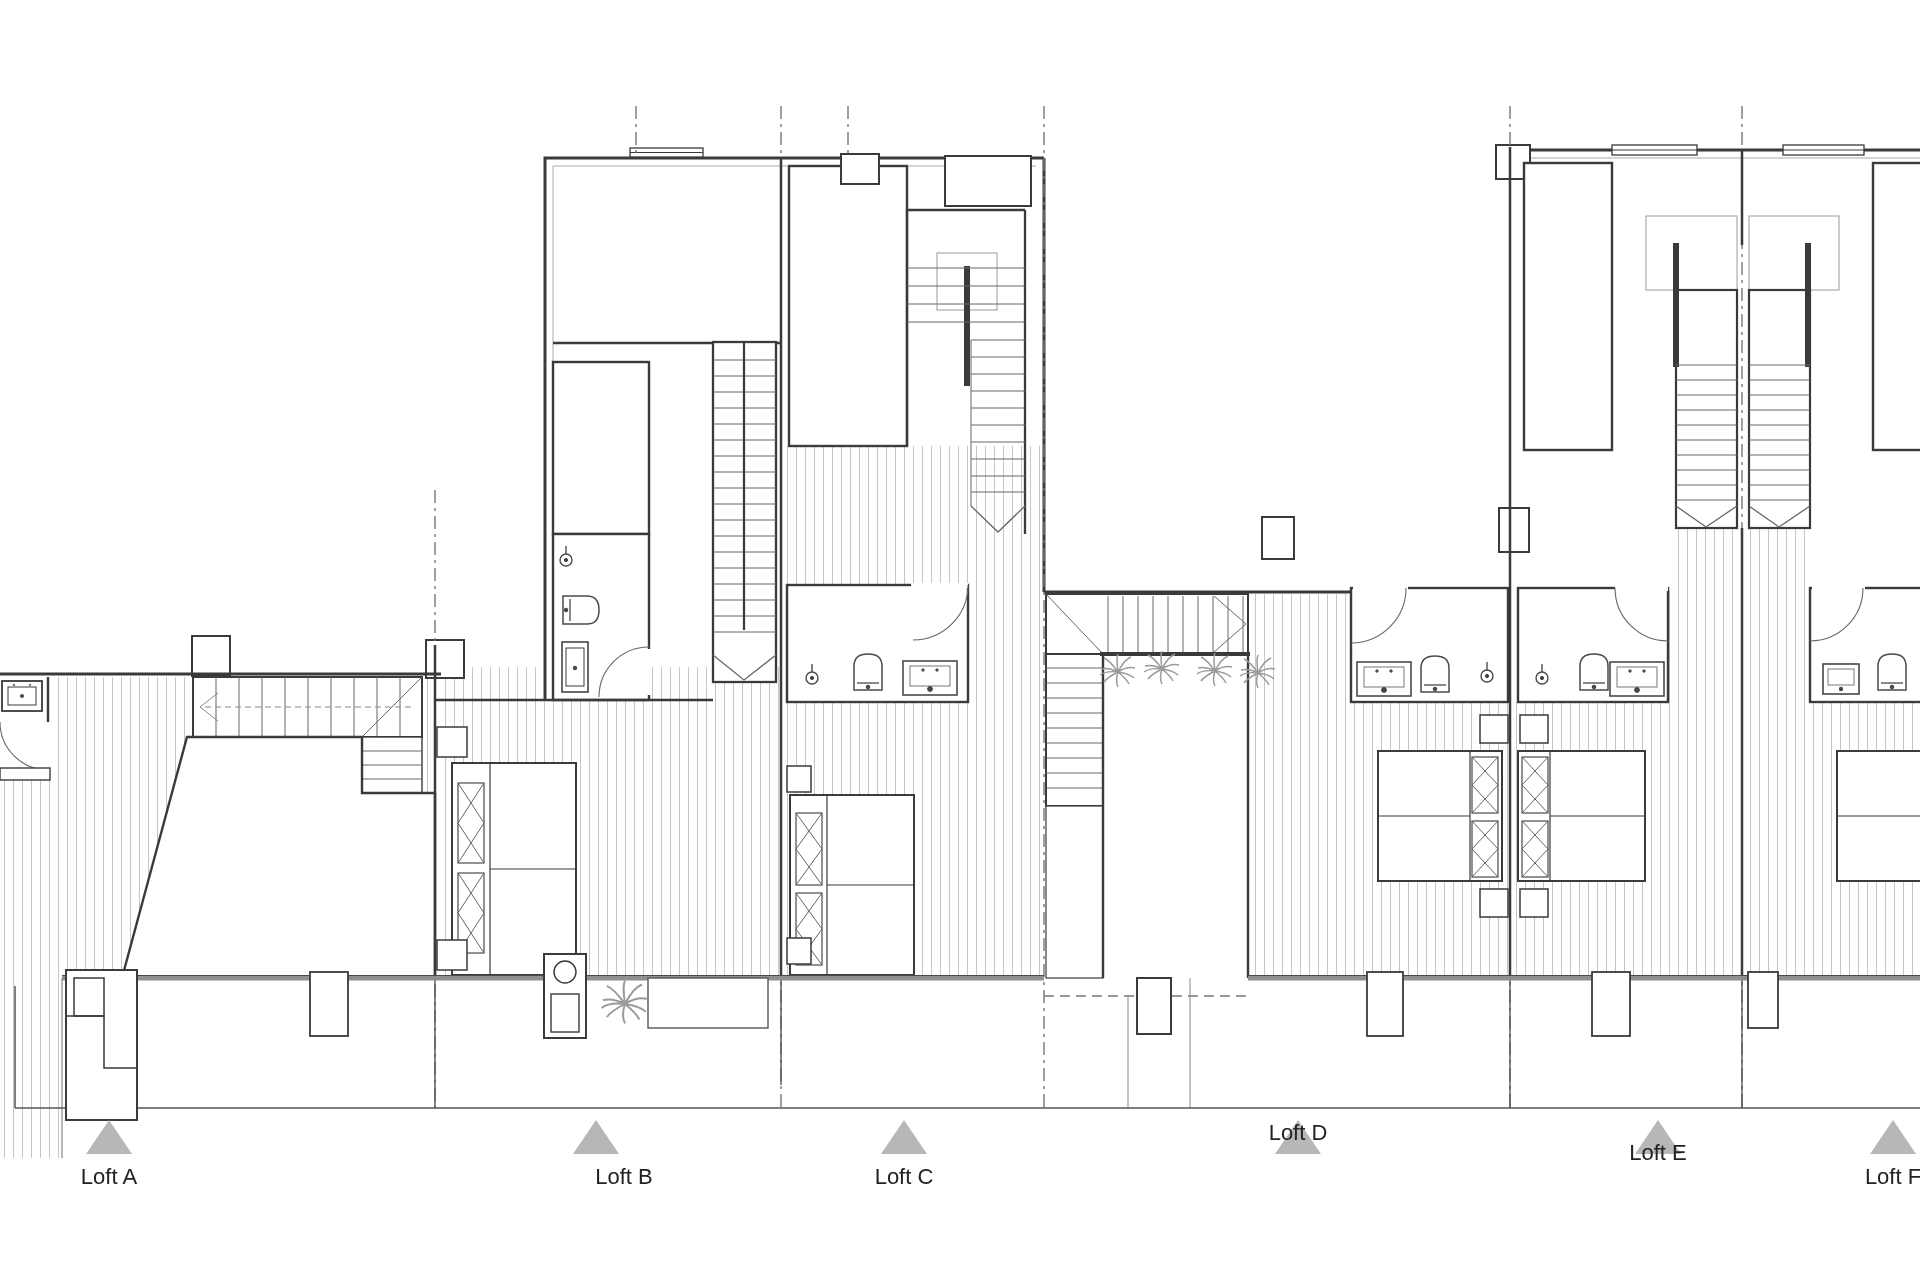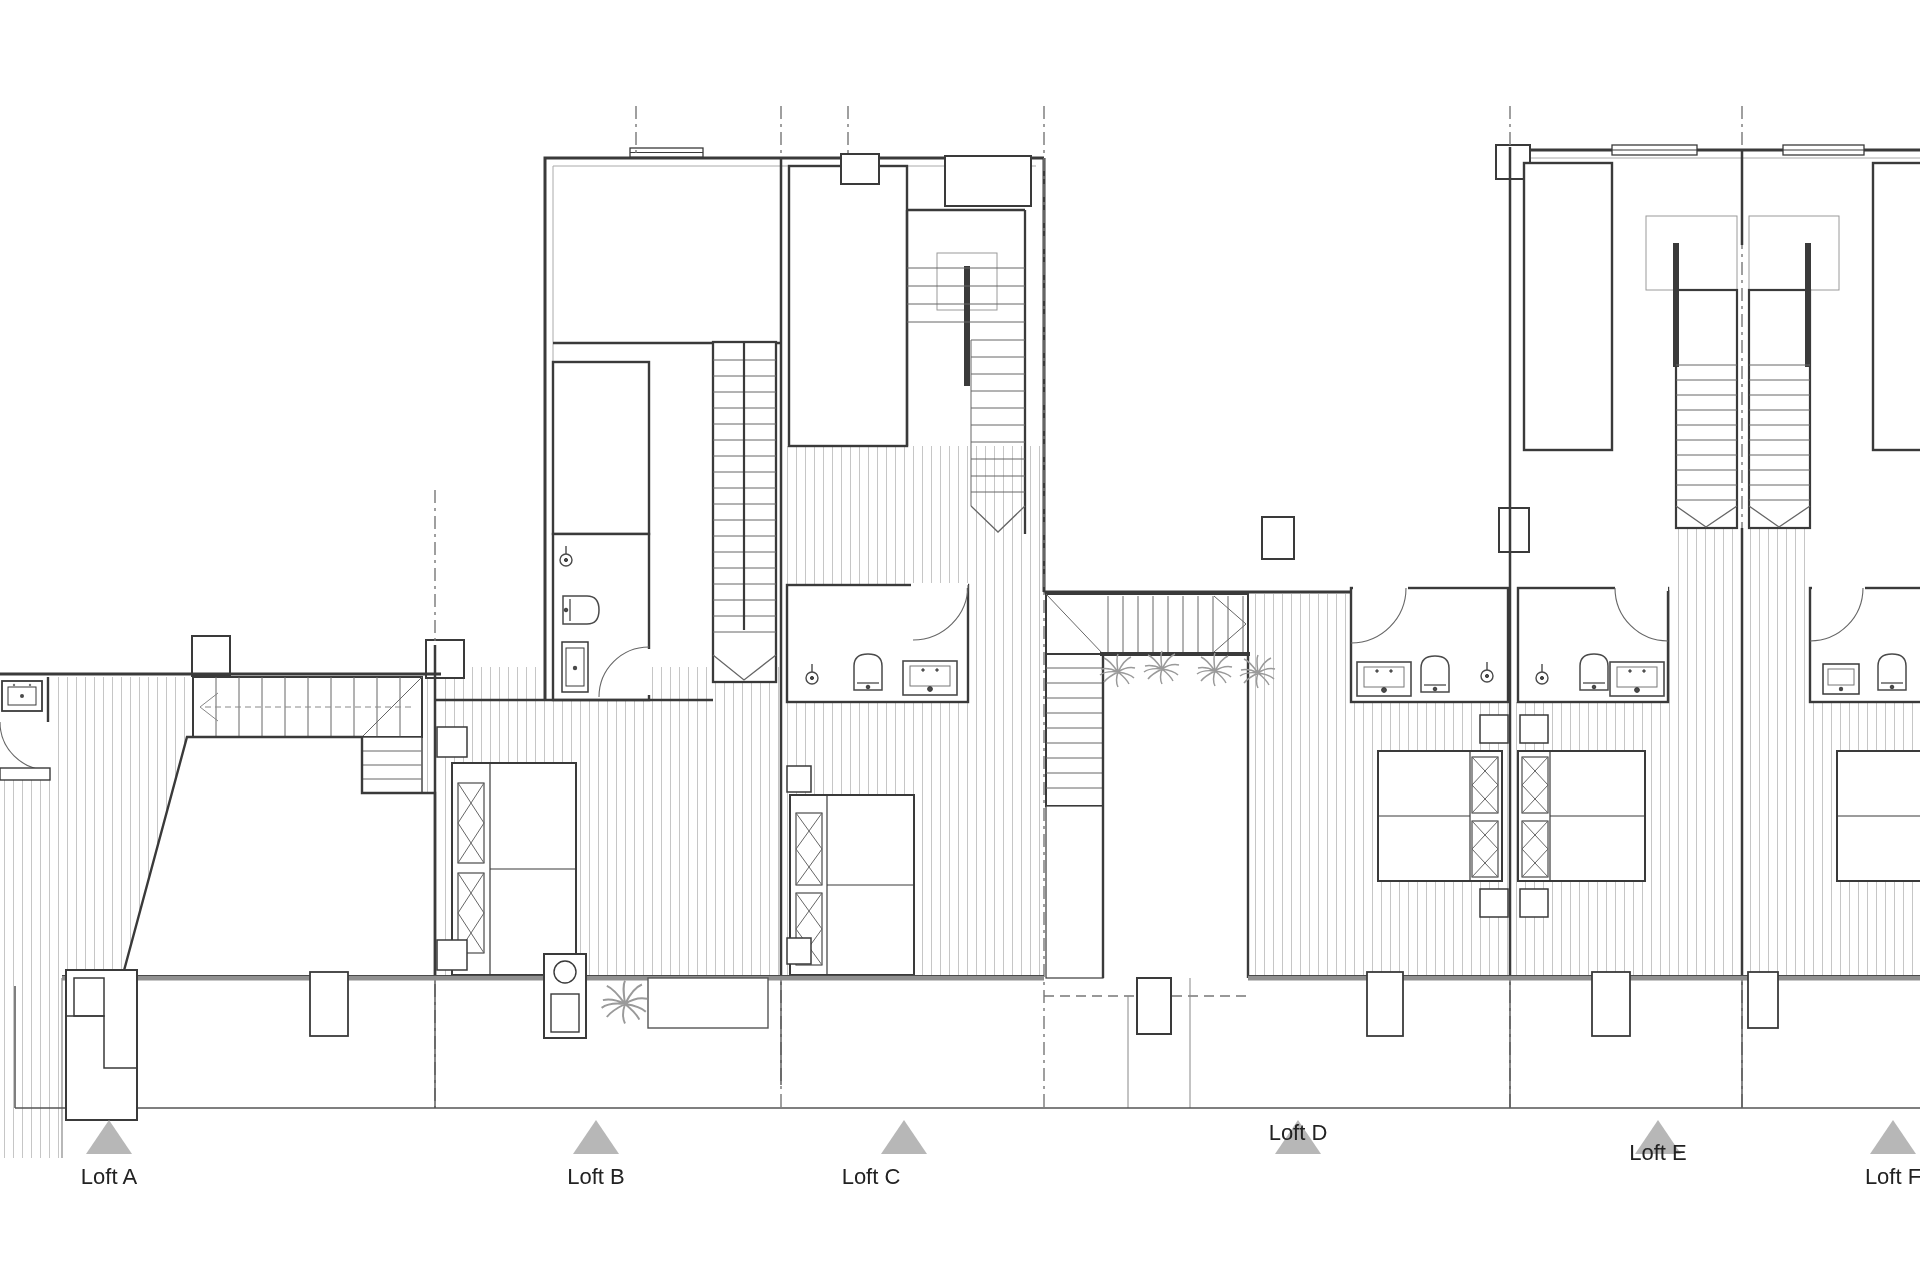--- a/index.html
+++ b/index.html
@@ -319,19 +319,19 @@
   </svg>
 
   <div class="marker" style="left:86px;top:1120px"></div>
   <div class="marker" style="left:573px;top:1120px"></div>
   <div class="marker" style="left:881px;top:1120px"></div>
   <div class="marker" style="left:1275px;top:1120px"></div>
   <div class="marker" style="left:1635px;top:1120px"></div>
   <div class="marker" style="left:1870px;top:1120px"></div>
 
   <div class="loft-label" style="left:29px;top:1164px">Loft A</div>
-  <div class="loft-label" style="left:516px;top:1164px">Loft B</div>
-  <div class="loft-label" style="left:791px;top:1164px">Loft C</div>
+  <div class="loft-label" style="left:544px;top:1164px">Loft B</div>
+  <div class="loft-label" style="left:824px;top:1164px">Loft C</div>
   <div class="loft-label" style="left:1218px;top:1120px">Loft D</div>
   <div class="loft-label" style="left:1578px;top:1140px">Loft E</div>
   <div class="loft-label" style="left:1813px;top:1164px">Loft F</div>
 
 </div>
 
 </body></html>

